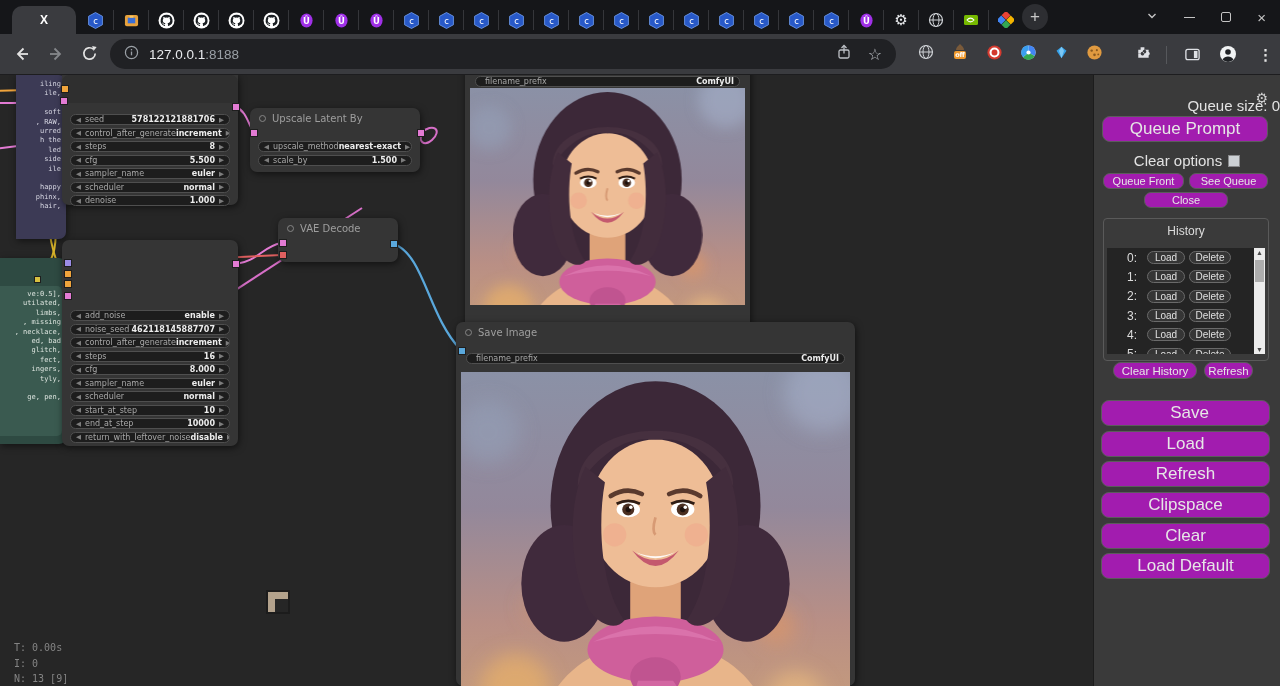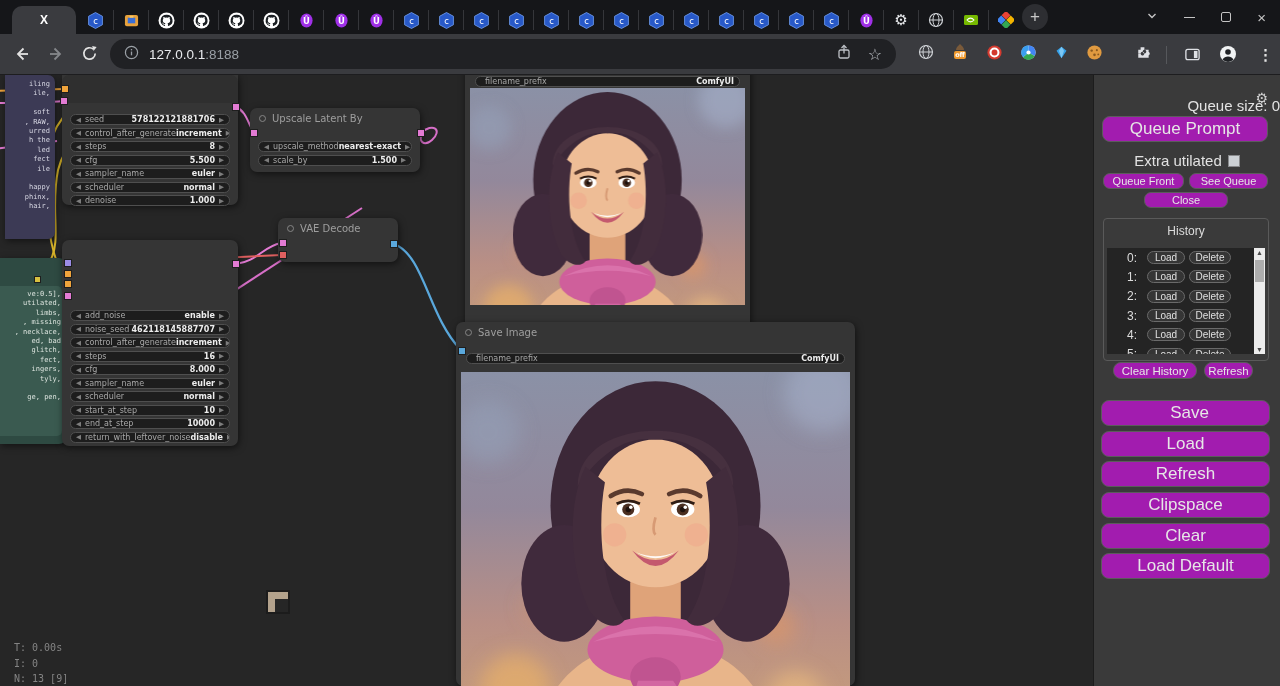--- a/index.html
+++ b/index.html
@@ -57,21 +57,21 @@
   .widget.text .wval { margin-right:0; }
 
   .node-cut-top { border-top-left-radius:0; border-top-right-radius:0; }
   #node-sampler-top .node-header { background:#2f2f2f; height:28px; border-radius:7px 7px 0 0; }
 
   .preview { position:absolute; overflow:hidden; background:#1a1a1a; }
   .preview svg { display:block; width:100%; height:100%; }
 
   .prompt-node { position:absolute; z-index:2; font-family:"DejaVu Sans Mono", monospace;
                  font-size:7px; line-height:9.4px; color:#d6d6e2; }
-  #positive-prompt { left:5px; top:0; width:50px; height:164px; background:#3c3a55;
+  #positive-prompt { left:16px; top:0; width:50px; height:164px; background:#3c3a55;
                      border-radius:0 7px 7px 0; box-shadow:1px 2px 7px rgba(0,0,0,.5); }
   #negative-prompt { left:0; top:183px; width:66px; height:186px; background:#2e4a42;
                      border-radius:0 7px 7px 0; box-shadow:1px 2px 7px rgba(0,0,0,.5); color:#dce4de; }
   #negative-prompt .inner { position:absolute; left:0; top:28px; right:4px; bottom:8px;
                             background:#3a5a50; border-radius:0 5px 5px 0; }
   .prompt-lines { position:absolute; right:5px; text-align:right; }
   #positive-prompt .prompt-lines { top:5px; }
   #negative-prompt .prompt-lines { top:32px; }
 
   .group-handle { position:absolute; left:268px; top:517px; width:20px; height:20px; z-index:2;
@@ -411,21 +411,21 @@
     <div class="prompt-node" id="positive-prompt">
       <div class="prompt-lines">
           <div>iling</div>
           <div>ile,</div>
           <div>&nbsp;</div>
           <div>soft</div>
           <div>, RAW,</div>
           <div>urred</div>
           <div>h the</div>
           <div>led</div>
-          <div>fect</div>
+          <div>side</div>
           <div>ile</div>
           <div>&nbsp;</div>
           <div>happy</div>
           <div>phinx,</div>
           <div>hair,</div>
         </div>
     </div>
 
     <div class="prompt-node" id="negative-prompt">
       <div class="inner"></div>
@@ -644,21 +644,21 @@
         <div>I: 0</div>
         <div>N: 13 [9]</div>
       </div>
   </div>
 
   <div class="sidebar">
     <div class="queue-size-row">Queue size: 0</div>
     <div class="sb-gear">⚙</div>
     <div class="btn queue-prompt">Queue Prompt</div>
     <div class="extra-row">
-      <span>Extra utilated</span><span class="checkbox"></span>
+      <span>Clear options</span><span class="checkbox"></span>
     </div>
     <div class="btn q-front">Queue Front</div>
     <div class="btn q-see">See Queue</div>
     <div class="btn q-close">Close</div>
 
     <div class="history-box">
       <div class="history-title">History</div>
       <div class="history-list" id="history-rows">
           <div class="h-row">
             <span class="h-idx">0:</span>

